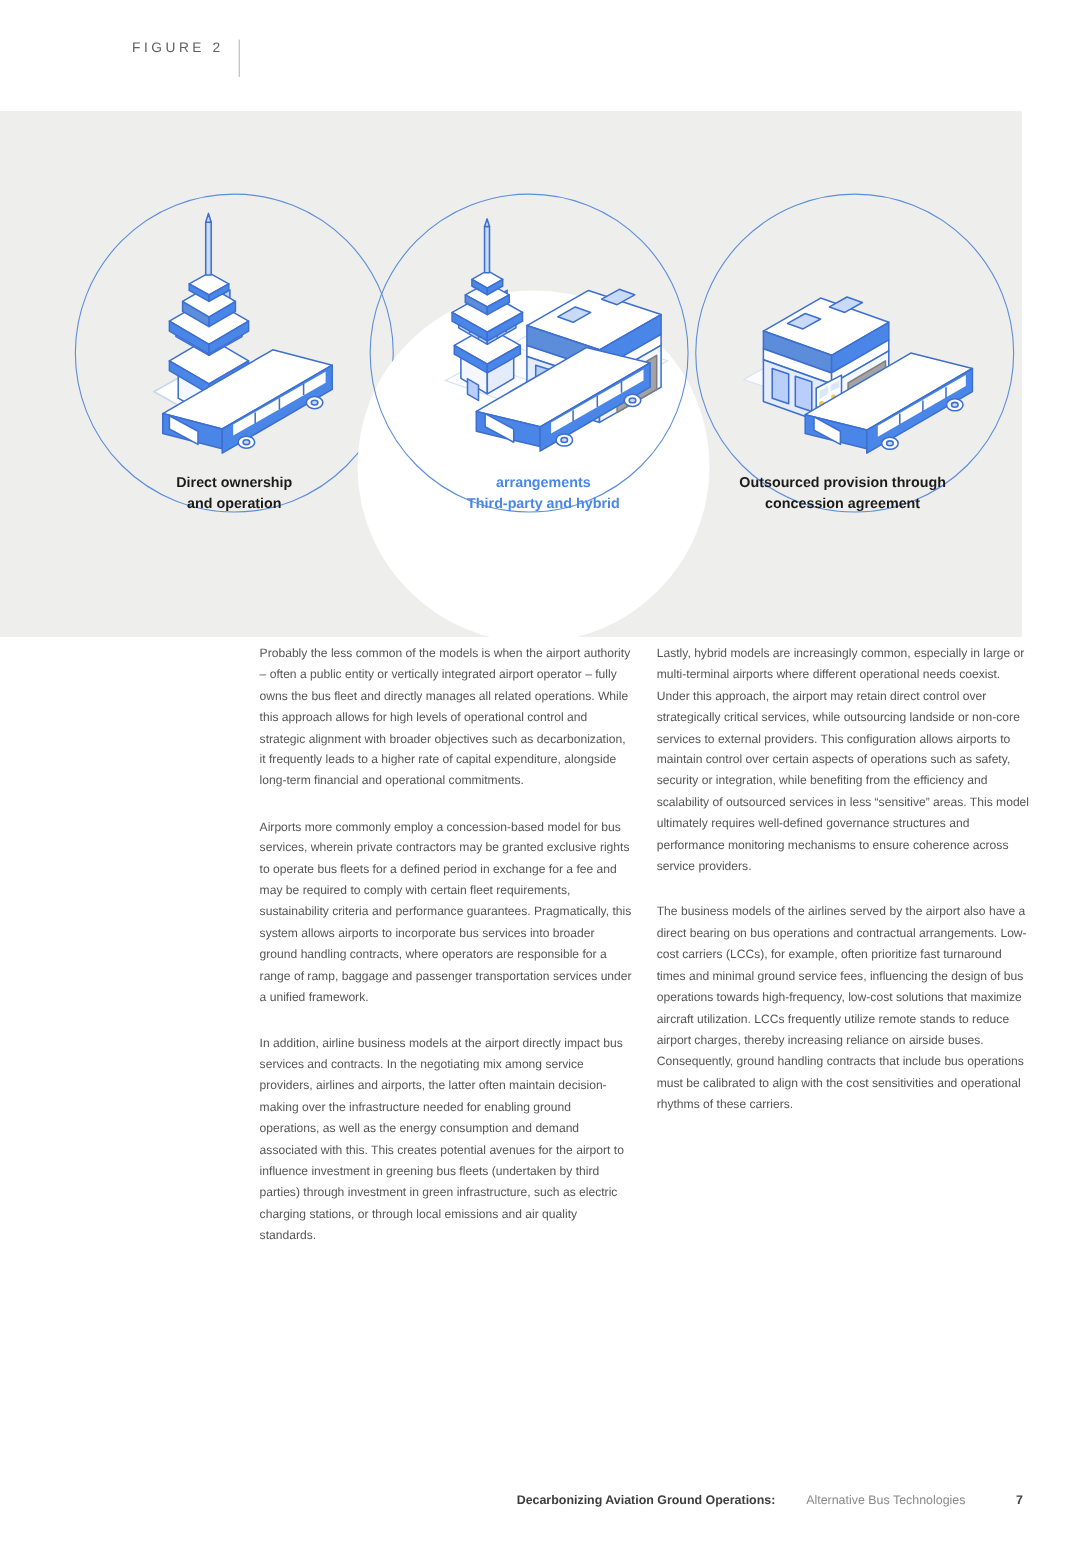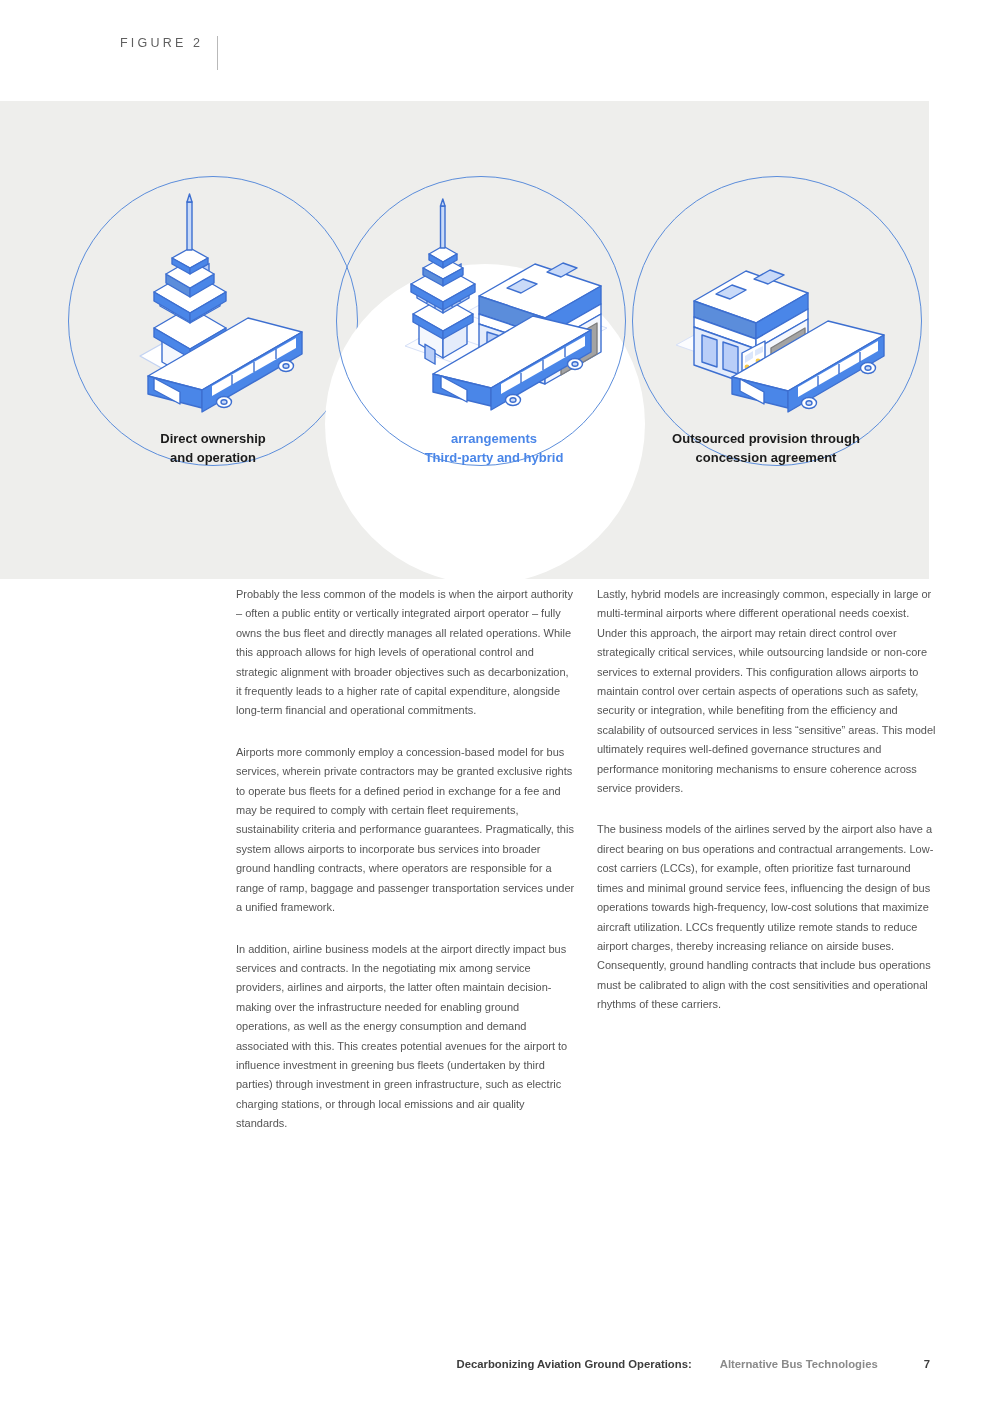--- a/index.html
+++ b/index.html
@@ -73,21 +73,21 @@
     font-size:22px; line-height:29px; font-weight:400;
     color:#1b1b1b; letter-spacing:-.1px;
   }
 
   
   .footer {
     position:absolute; right:62px; bottom:33px;
     display:flex; align-items:baseline; font-size:11.3px;gap:24px;
   }
   .footer-title { color:#3d3d3d; font-weight:700; }
-  .footer-sub   { color:#8a8a8a; font-weight:700; margin-left:4px; }
+  .footer-sub   { color:#8a8a8a; font-weight:400; margin-left:4px; }
   .footer-page  { color:#3d3d3d; font-weight:700; margin-left:22px; }
 </style>
 </head>
 <body>
 
 <div class="fig-header">
   <span class="fig-label">FIGURE 2</span>
   <span class="fig-divider"></span>
 </div>
 

